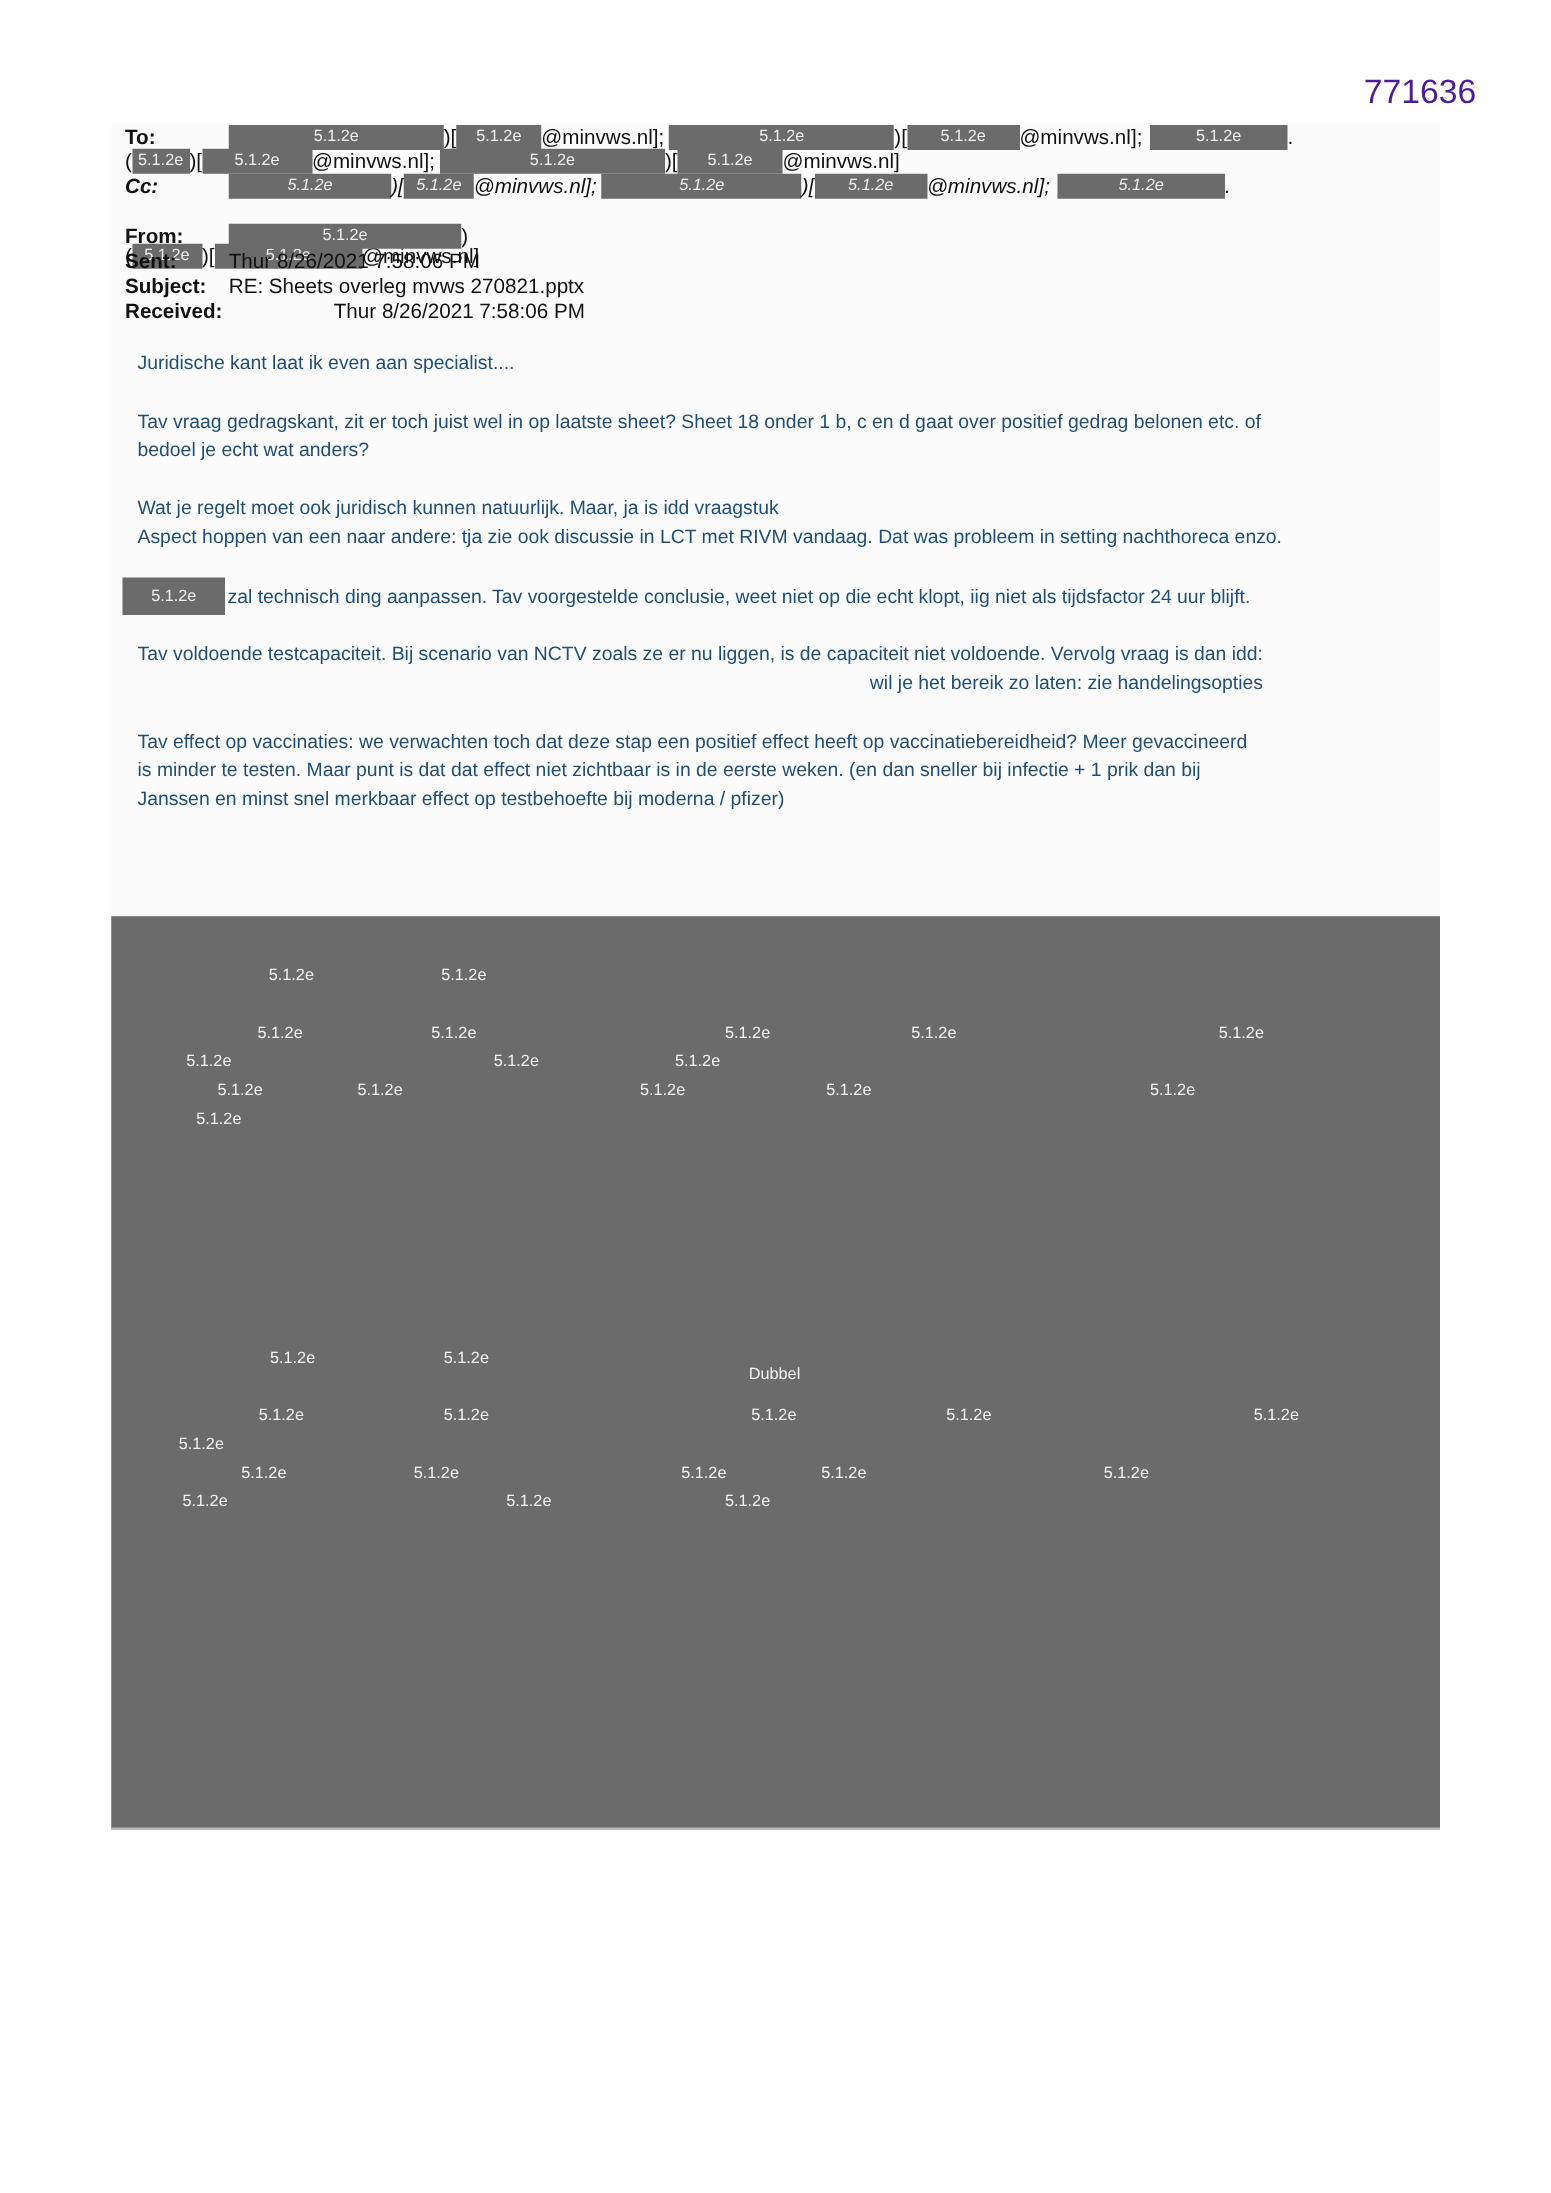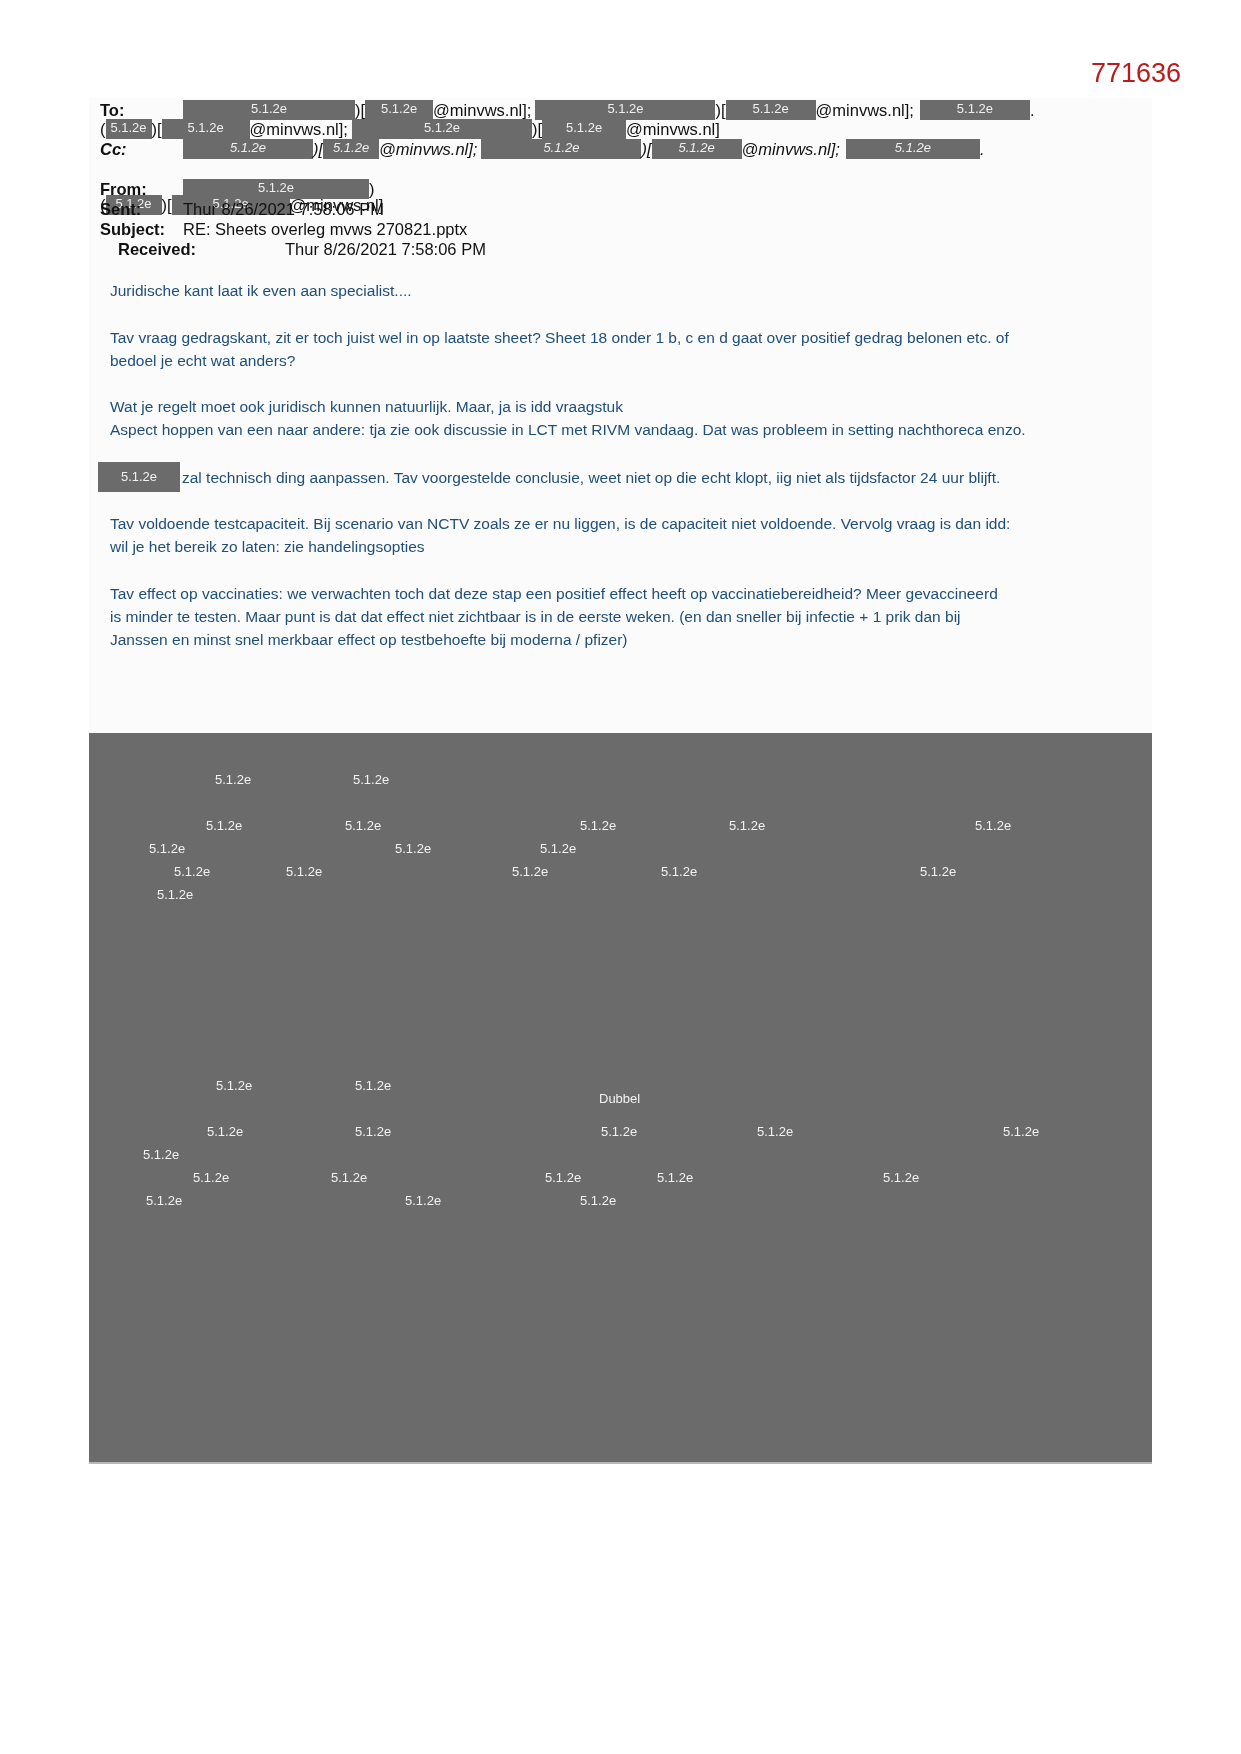--- a/index.html
+++ b/index.html
@@ -1,17 +1,17 @@
 <!DOCTYPE html>
 <html><head>
 <meta charset="utf-8">
 <style>
   html, body { margin:0; padding:0; }
   body { width:1241px; height:1754px; background:#ffffff; position:relative; overflow:hidden; font-family:"Liberation Sans", sans-serif; }
-  .docnum { position:absolute; left:1091px; top:58px; font-size:27px; color:#b91c1c; font-family:"Liberation Sans", sans-serif; }
+  .docnum { position:absolute; left:1091px; top:58px; font-size:27px; color:#4c1d95; font-family:"Liberation Sans", sans-serif; }
   .page-bg { position:absolute; left:89px; top:98px; width:1063px; height:635px; background:#fbfbfb; }
   .hdr-row { position:absolute; left:100px; height:20px; font-size:16.5px; color:#111; white-space:nowrap; line-height:20px; }
   .lbl { font-weight:bold; display:inline-block; }
   .redact { display:inline-block; background:#6b6b6b; color:#f0f0f0; font-size:13px; text-align:center; height:20px; line-height:18px; vertical-align:top; }
   .body-text { position:absolute; left:110px; font-family:"Liberation Sans", sans-serif; font-size:15.5px; color:#1f4e79; line-height:23px; white-space:nowrap; }
   .inline-redact { position:absolute; left:98px; background:#6b6b6b; color:#f0f0f0; font-size:13px; width:82px; height:30px; line-height:30px; text-align:center; }
   .graybox { position:absolute; left:89px; top:733px; width:1063px; height:731px; background:#6b6b6b; border-bottom:2px solid #b8b8b8; box-sizing:border-box; }
   .gb-label { position:absolute; color:#f2f2f2; font-size:13px; white-space:nowrap; }
 </style>
 </head>
@@ -42,39 +42,39 @@
 
 <div class="hdr-row" style="top:199px;">
   <span class="lbl" style="width:83px;">Sent:</span><span>Thur 8/26/2021 7:58:06 PM</span>
 </div>
 
 <div class="hdr-row" style="top:219px;">
   <span class="lbl" style="width:83px;">Subject:</span><span>RE: Sheets overleg mvws 270821.pptx</span>
 </div>
 
 <div class="hdr-row" style="top:239px;">
-  <span class="lbl" style="width:167px;margin-left:18px;">Received:</span><span>Thur 8/26/2021 7:58:06 PM</span>
+  <span class="lbl" style="width:167px;">Received:</span><span>Thur 8/26/2021 7:58:06 PM</span>
 </div>
 
 <div class="body-text" style="top:279px;">
   <div>Juridische kant laat ik even aan specialist....</div>
 </div>
 <div class="body-text" style="top:326px;">
   <div>Tav vraag gedragskant, zit er toch juist wel in op laatste sheet? Sheet 18 onder 1 b, c en d  gaat over positief gedrag belonen etc. of</div>
   <div>bedoel je echt wat anders?</div>
 </div>
 <div class="body-text" style="top:395px;">
   <div>Wat je regelt moet ook juridisch kunnen natuurlijk. Maar, ja is idd vraagstuk</div>
   <div>Aspect hoppen van een naar andere: tja zie ook discussie in LCT met RIVM vandaag. Dat was probleem in setting nachthoreca enzo.</div>
 </div>
 <div class="inline-redact" style="top:462px;">5.1.2e</div>
 <div class="body-text" style="top:466px;left:182px;">
   <div>zal technisch ding aanpassen. Tav voorgestelde conclusie, weet niet op die echt klopt, iig niet als tijdsfactor 24 uur blijft.</div>
 </div>
-<div class="body-text" style="top:512px;">
+<div class="body-text" style="top:512px;text-align:right;">
   <div>Tav voldoende testcapaciteit. Bij scenario van NCTV zoals ze er nu liggen, is de capaciteit niet voldoende. Vervolg vraag is dan idd:</div>
   <div>wil je het bereik zo laten: zie handelingsopties</div>
 </div>
 <div class="body-text" style="top:582px;">
   <div>Tav effect op vaccinaties: we verwachten toch dat deze stap een positief effect heeft op vaccinatiebereidheid? Meer gevaccineerd</div>
   <div>is minder te testen. Maar punt is dat dat effect niet zichtbaar is in de eerste weken. (en dan sneller bij infectie + 1 prik dan bij</div>
   <div>Janssen en minst snel merkbaar effect op testbehoefte bij moderna / pfizer)</div>
 </div>
 
 <div class="graybox">

